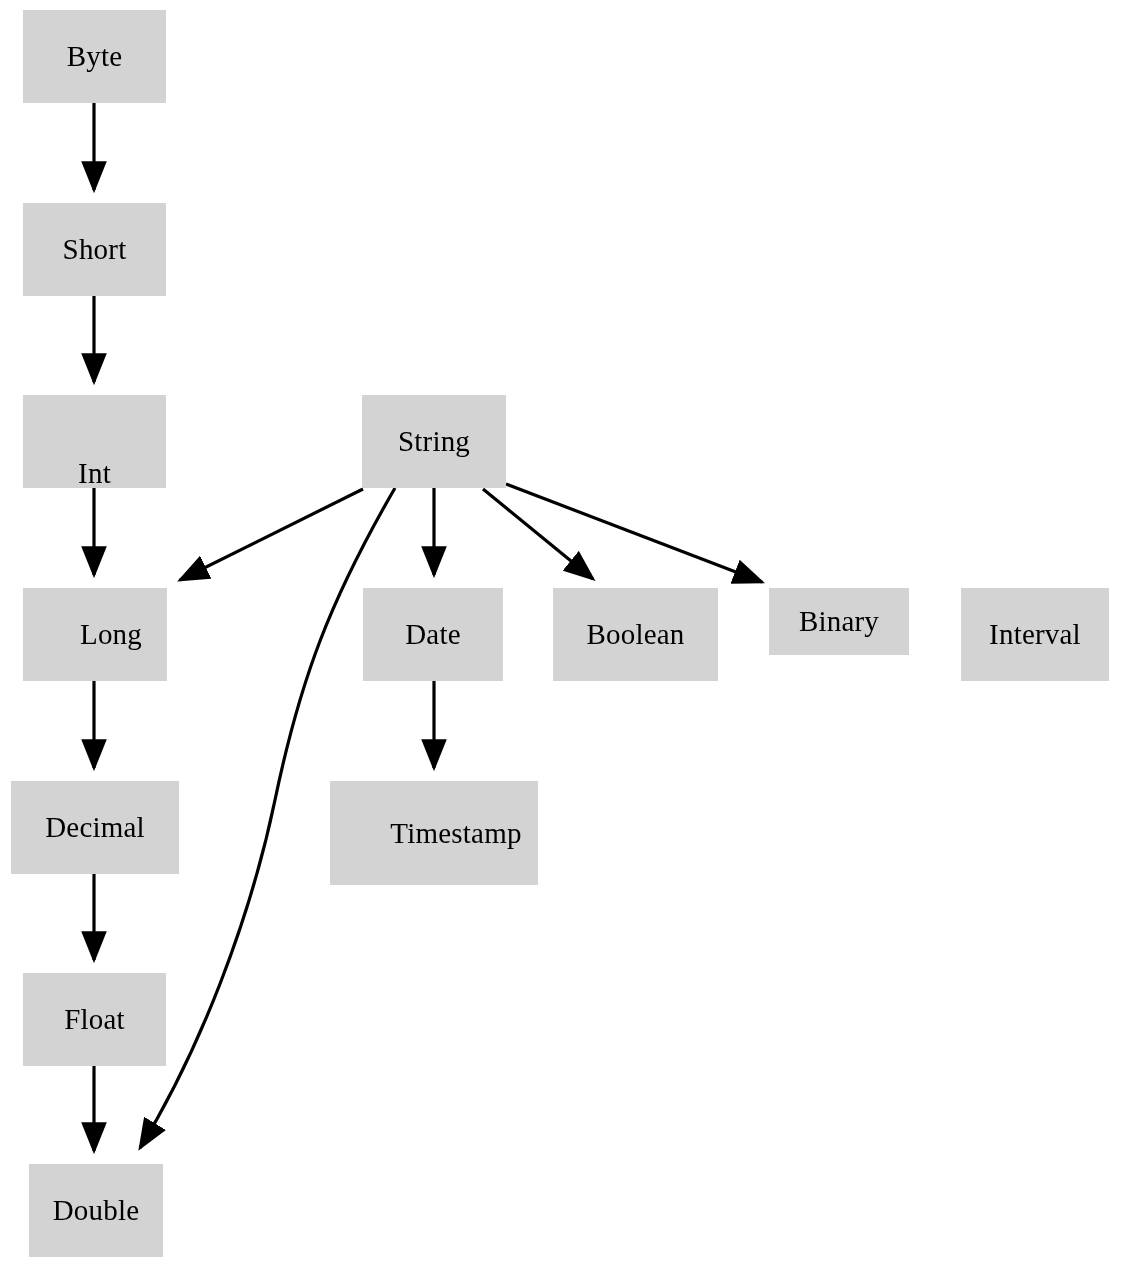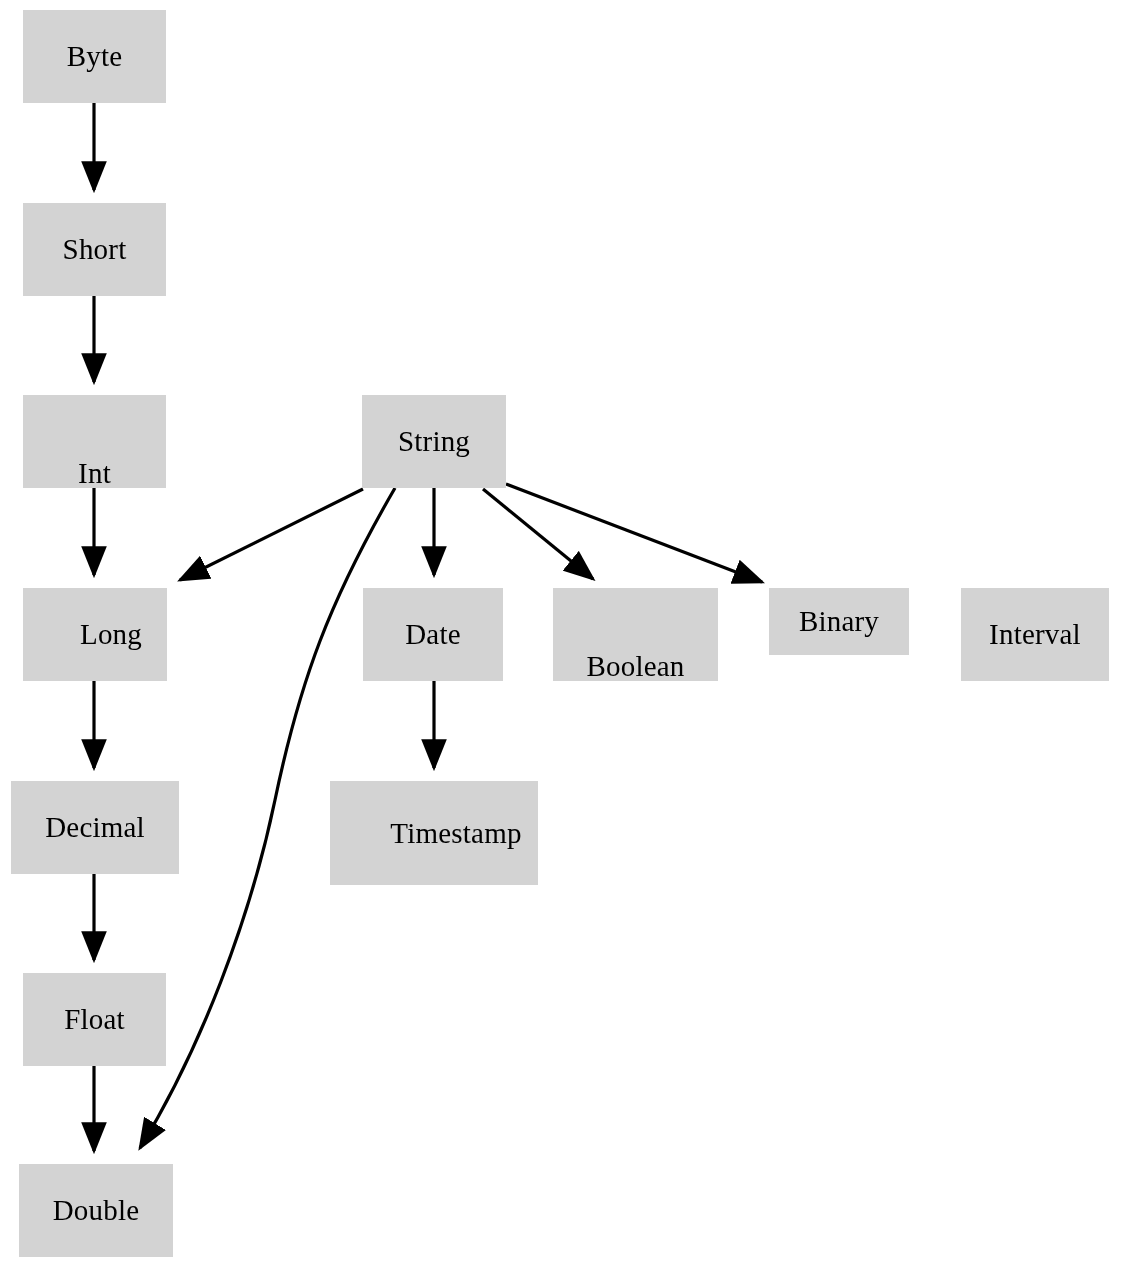--- a/index.html
+++ b/index.html
@@ -85,21 +85,21 @@
   </div>
 
   <div class="graph-node" style="left:23px;  top:588px;  width:144px; height:93px;padding-left:32px;">
     <span>Long</span>
   </div>
 
   <div class="graph-node" style="left:363px; top:588px;  width:140px; height:93px;">
     <span>Date</span>
   </div>
 
-  <div class="graph-node" style="left:553px; top:588px;  width:165px; height:93px;align-items:flex-end;">
+  <div class="graph-node" style="left:553px; top:588px;  width:165px; height:93px;">
     <span>Boolean</span>
   </div>
 
   <div class="graph-node" style="left:769px; top:588px;  width:140px; height:67px;">
     <span>Binary</span>
   </div>
 
   <div class="graph-node" style="left:961px; top:588px;  width:148px; height:93px;">
     <span>Interval</span>
   </div>
@@ -109,17 +109,17 @@
   </div>
 
   <div class="graph-node" style="left:330px; top:781px;  width:208px; height:104px;padding-left:44px;">
     <span>Timestamp</span>
   </div>
 
   <div class="graph-node" style="left:23px;  top:973px;  width:143px; height:93px;">
     <span>Float</span>
   </div>
 
-  <div class="graph-node" style="left:19px;  top:1164px; width:154px; height:93px;">
+  <div class="graph-node" style="left:29px;  top:1164px; width:134px; height:93px;">
     <span>Double</span>
   </div>
 
 </div>
 
 </body></html>

